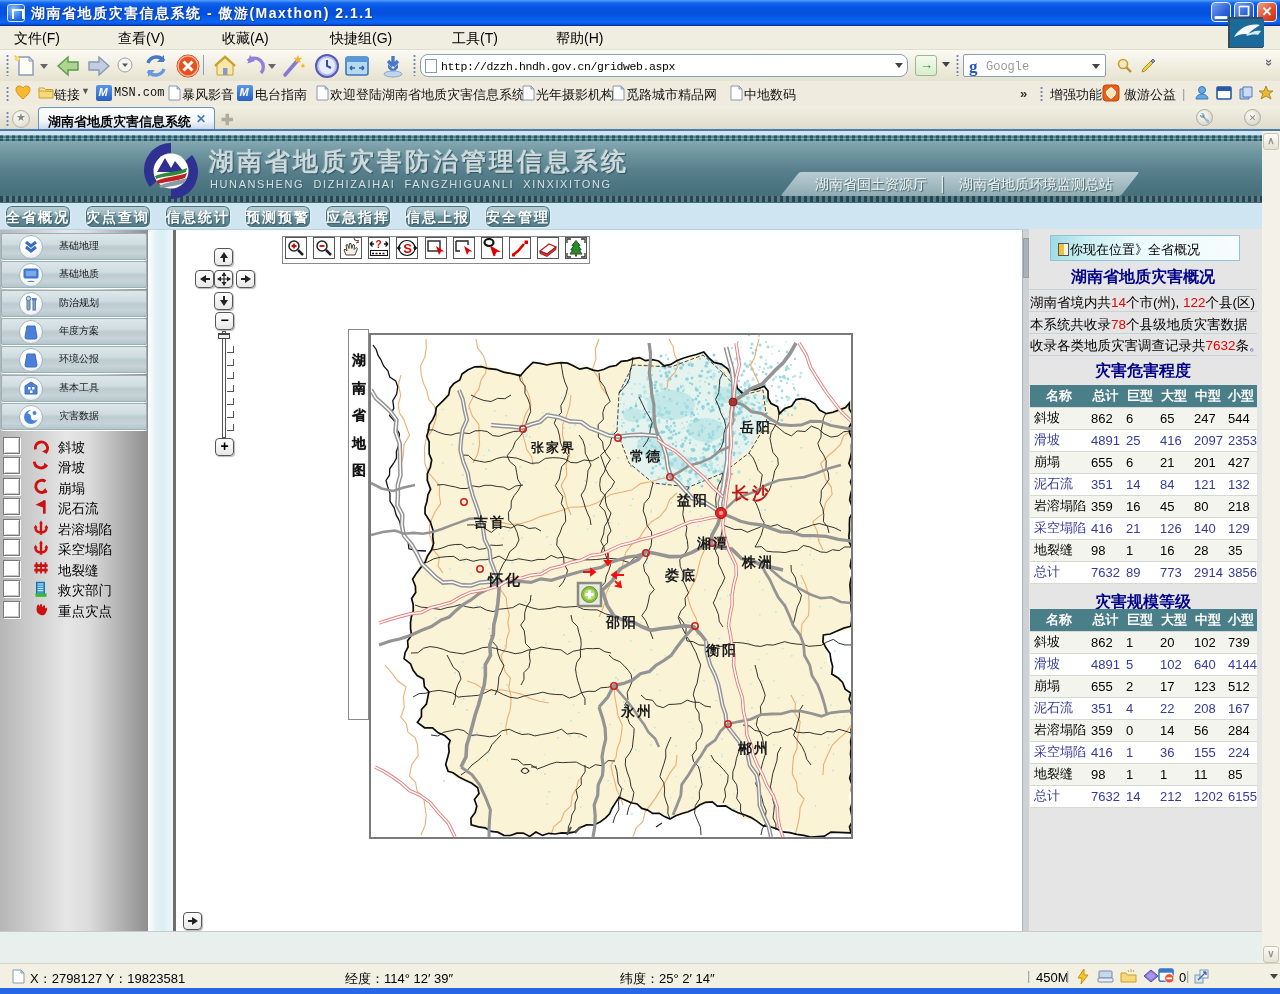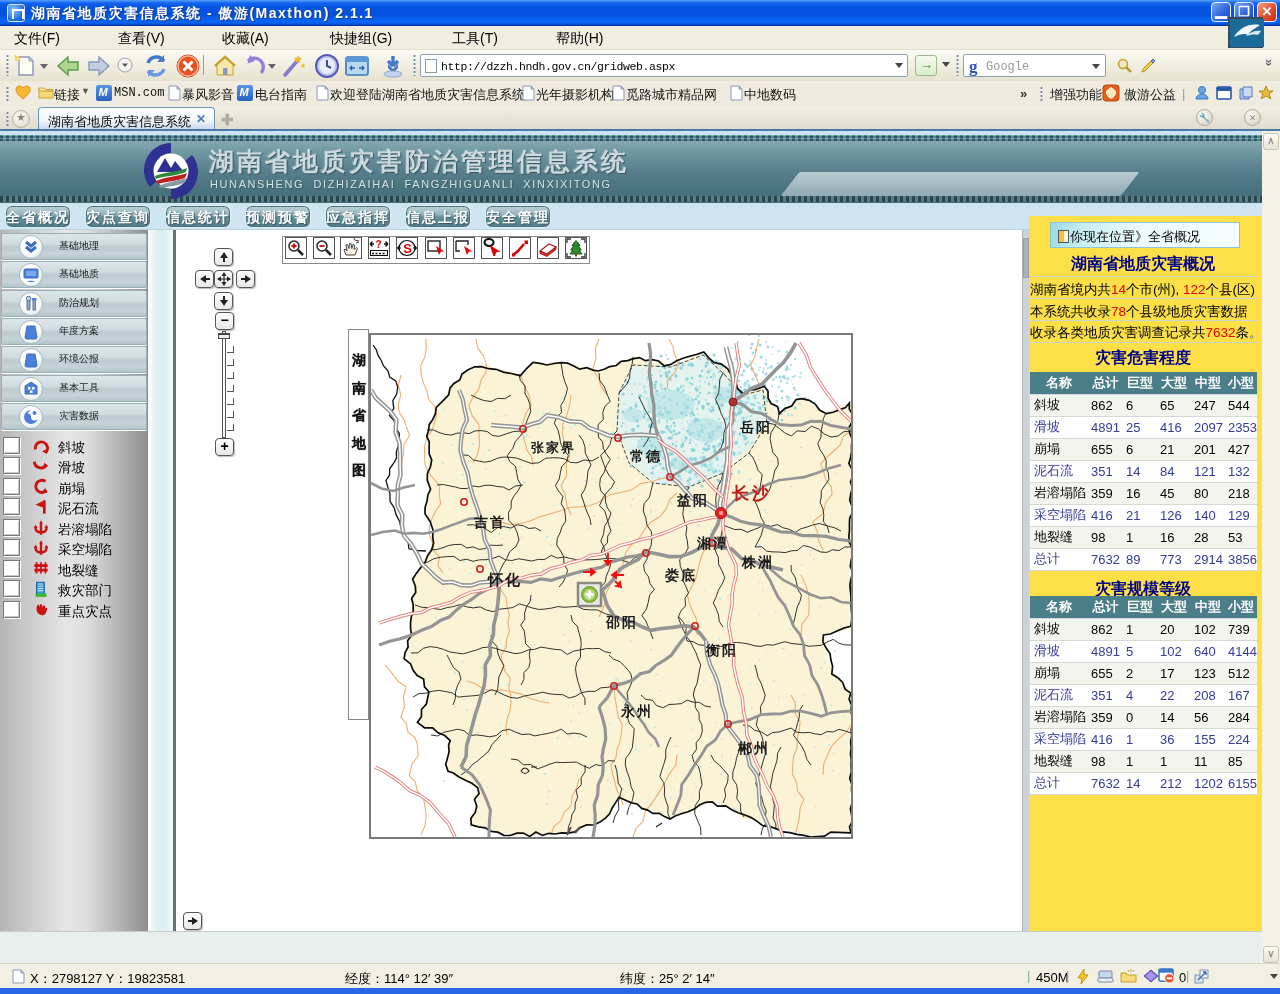--- a/index.html
+++ b/index.html
@@ -18,21 +18,21 @@
 #btncls { left:1257px; width:20px; background:linear-gradient(135deg,#f0a088,#e05030 55%,#c03010); }
 .winbtn span { position:absolute; color:#fff; font-size:13px; font-weight:bold; left:0; top:0; width:100%; text-align:center; line-height:18px; }
 #mxcorner { position:absolute; left:1228px; top:17px; width:35px; height:31px; border:2px solid #3a4a58; z-index:50; }
 #mxchev { position:absolute; left:1266px; top:55px; font-size:13px; font-weight:bold; color:#667; transform:rotate(90deg); z-index:50; }
 
 #menubar { position:absolute; left:0; top:26px; width:1280px; height:24px; background:#f0eee1; border-bottom:1px solid #e2dfd0; font-size:14px; color:#000; }
 #menubar span { position:absolute; top:4px; }
 
 #toolbar { position:absolute; left:0; top:50px; width:1280px; height:31px; background:linear-gradient(180deg,#fbfaf4,#efecdd 60%,#e6e2d0); }
 .grip { position:absolute; width:3px; background-image:radial-gradient(circle,#6d86b4 1px,transparent 1.2px); background-size:3px 4px; }
-#addrbox { position:absolute; left:420px; top:54px; width:488px; height:23px; background:#fff; border:1px solid #8aa0b8; border-radius:2px; }
+#addrbox { position:absolute; left:420px; top:54px; width:488px; height:23px; background:#fff; border:1px solid #8aa0b8; border-radius:8px; }
 #addrbox .pgi { position:absolute; left:4px; top:4px; width:12px; height:14px; background:#fff; border:1px solid #8899aa; }
 #addrbox .url { position:absolute; left:20px; top:5px; font-family:"Liberation Mono",monospace; font-size:11.5px; letter-spacing:-0.4px; color:#000; }
 #addrbox .drop { position:absolute; right:4px; top:8px; width:0; height:0; border-left:4px solid transparent; border-right:4px solid transparent; border-top:5px solid #444; }
 #gobtn { position:absolute; left:915px; top:55px; width:22px; height:21px; border:1px solid #9ab88a; border-radius:3px; background:linear-gradient(180deg,#f4fbef,#d8eecc); }
 #gobtn:after { content:"\2192"; position:absolute; left:4px; top:1px; color:#2a8a2a; font-weight:bold; font-size:13px; }
 #godrop { position:absolute; left:942px; top:62px; width:0; height:0; border-left:4px solid transparent; border-right:4px solid transparent; border-top:5px solid #444; }
 #searchbox { position:absolute; left:963px; top:54px; width:143px; height:23px; background:#fff; border:1px solid #8aa0b8; border-radius:2px; }
 #searchbox .g { position:absolute; left:5px; top:2px; font-family:"Liberation Serif",serif; font-size:17px; color:#2a54c8; font-weight:bold; }
 #searchbox .ph { position:absolute; left:22px; top:5px; font-family:"Liberation Mono",monospace; font-size:12px; color:#999; }
 #searchbox .drop { position:absolute; right:5px; top:9px; width:0; height:0; border-left:4px solid transparent; border-right:4px solid transparent; border-top:5px solid #444; }
@@ -42,21 +42,21 @@
 .mico { position:absolute; top:4px; width:16px; height:16px; background:linear-gradient(180deg,#5898e8,#2860c0); border-radius:2px; }
 .mico:after { content:"M"; position:absolute; left:2.5px; top:1px; color:#fff; font-weight:bold; font-size:11px; font-style:italic; }
 
 #bookbar { position:absolute; left:0; top:81px; width:1280px; height:25px; background:#efecdf; font-size:13px; color:#111; }
 #bookbar .bi { position:absolute; top:5px; }
 
 #tabbar { position:absolute; left:0; top:106px; width:1280px; height:25px; background:linear-gradient(180deg,#f2f0e4,#dedacb); }
 #tabstar { position:absolute; left:12px; top:4px; width:18px; height:18px; border-radius:50%; background:radial-gradient(circle at 40% 35%,#fdfdfa,#d8d5c8); border:1px solid #b8b4a4; }
 #tabstar:after { content:"\2605"; position:absolute; left:3px; top:0px; font-size:11px; color:#8a8878; }
 #activetab { position:absolute; left:38px; top:1px; width:177px; height:24px; background:linear-gradient(180deg,#fdfefe,#f2f6fa 55%,#c8d9ec 92%,#bdd2e8); border:1px solid #6a95b8; border-bottom:none; border-radius:4px 4px 0 0; }
-#activetab .tt { position:absolute; left:9px; top:5px; font-size:13px; font-weight:normal; color:#000; }
+#activetab .tt { position:absolute; left:9px; top:5px; font-size:13px; font-weight:bold; color:#000; }
 #activetab .tx { position:absolute; right:8px; top:4px; font-size:12px; font-weight:bold; color:#4a7ab0; }
 #tabplus { position:absolute; left:221px; top:5px; font-size:15px; font-weight:bold; color:#b0ac9c; }
 .tbarbtn { position:absolute; top:3px; width:17px; height:17px; border-radius:50%; background:radial-gradient(circle at 40% 35%,#fdfdfa,#cfccbc); border:1px solid #b0ac9c; color:#8a8878; font-size:9px; text-align:center; line-height:16px; }
 #tabbarline { position:absolute; left:0; top:129px; width:1280px; height:2px; background:#4a7ba8; }
 
 #page { position:absolute; left:0; top:131px; width:1262px; height:832px; background:#fff; overflow:hidden; }
 #pgscroll { position:absolute; left:1262px; top:131px; width:18px; height:832px; background:#f4f2e8; }
 .scrbtn { position:absolute; left:1263px; width:16px; height:17px; background:linear-gradient(180deg,#fdfdf8,#e4e2d4); border:1px solid #c8c4b0; border-radius:3px; color:#9a968a; font-size:10px; text-align:center; line-height:14px; font-weight:bold; }
 
 #pghead { position:absolute; left:0; top:0; width:1262px; height:72px;
@@ -83,21 +83,21 @@
   background:linear-gradient(180deg,#dde7ea 0%,#cfdce0 40%,#bccbd1 52%,#c6d3d8 78%,#b4c5cb 100%); box-shadow:0 1px 0 #fff; }
 .accitem .cir { position:absolute; left:17px; top:1px; width:24px; height:24px; border-radius:50%; background:radial-gradient(circle at 40% 30%,#ffffff 40%,#dce4e8); border:1px solid #a8b8c0; }
 .accitem .lbl { position:absolute; left:57px; top:5px; font-size:10px; color:#1a1a1a; }
 .chkrow { position:absolute; left:0; width:148px; height:20px; }
 .chkrow .cb { position:absolute; left:3px; top:1px; width:17px; height:17px; background:#fff; border:1px solid #7a7a7a; box-shadow:inset 1px 1px 0 #fff, inset -1px -1px 0 #c8c8c8, 1px 1px 0 #fdfdfd; }
 .chkrow .ric { position:absolute; left:31px; top:0px; width:20px; height:20px; }
 .chkrow .lbl { position:absolute; left:58px; top:3px; font-size:13.5px; color:#000; }
 #bluestrip { position:absolute; left:148px; top:99px; width:28px; height:733px; background:linear-gradient(90deg,#ffffff,#e4f2f6 30%,#daeef4 60%,#eef8fa); border-right:3px solid #6e6e6e; }
 #maparea { position:absolute; left:179px; top:99px; width:843px; height:701px; background:#fff; }
 #panelscroll { position:absolute; left:1022px; top:99px; width:7px; height:733px; background:#cdd2d6; border-left:1px solid #b0b6ba; }
-#rightpanel { position:absolute; left:1029px; top:85px; width:233px; height:733px; background:#fde047; }
+#rightpanel { position:absolute; left:1029px; top:98px; width:233px; height:733px; background:#e5e5e5; }
 #pagefooter { position:absolute; left:0; top:800px; width:1262px; height:32px; background:#e9efec; border-top:1px solid #c8ccc8; }
 
 #posbox { position:absolute; left:21px; top:6px; width:190px; height:26px; border:1px solid #8fc3dc; font-size:13px; color:#000; padding:5px 0 0 7px;
   background:linear-gradient(100deg,#9adbe4 0%,#c9eef2 18%,#eafafc 45%,#f6fdfe 100%); }
 #posbox .ic { display:inline-block; width:11px; height:13px; background:linear-gradient(90deg,#f0c040 55%,#fdf6e0 55%); border:1px solid #555; margin-right:1px; vertical-align:-2px; }
 .ph1 { position:absolute; left:0; width:228px; text-align:center; font-size:16px; font-weight:bold; color:#00008b; }
 .psep { position:absolute; left:0; width:228px; height:1px; background:#c9d2d4; }
 .ptxt { position:absolute; left:1px; font-size:13.5px; color:#000; white-space:nowrap; }
 .ptxt em { color:#e80000; font-style:normal; }
 .ptab { position:absolute; left:1px; width:227px; border-collapse:collapse; font-size:13px; }
@@ -329,20 +329,21 @@
         <circle cx="30" cy="29" r="17.5" fill="#fff"></circle>
         <path d="M16 30 L24 16 L30 26 L34 19 L43 30 z" fill="#2e3191"></path>
         <path d="M14 34 C22 30 38 30 46 26 L45 30 C37 34 21 34 15 37 z" fill="#2e8a3a"></path>
         <path d="M15 39 C23 35 39 34 46 31 L44 36 C36 39 22 40 17 42 z" fill="#c02020"></path>
         <path d="M18 44 C26 40 40 38 46 36 L43 41 C36 44 24 45 20 46 z" fill="#8a9aa8"></path>
       </svg>
       <div id="pglogo"></div>
       <div id="pgtitle">湖南省地质灾害防治管理信息系统</div>
       <div id="pgsub">HUNANSHENG&nbsp; DIZHIZAIHAI&nbsp; FANGZHIGUANLI&nbsp; XINXIXITONG</div>
       <div id="toplinks"></div>
+      <div id="toplinkstext">湖南省国土资源厅&nbsp;&nbsp;&nbsp;│&nbsp;&nbsp;&nbsp;湖南省地质环境监测总站</div>
     </div>
     <div id="navbar">
       <div class="navtab" style="left:5px">全省概况</div>
       <div class="navtab" style="left:85px">灾点查询</div>
       <div class="navtab" style="left:165px">信息统计</div>
       <div class="navtab" style="left:245px">预测预警</div>
       <div class="navtab" style="left:325px">应急指挥</div>
       <div class="navtab" style="left:405px">信息上报</div>
       <div class="navtab" style="left:485px">安全管理</div>
     </div>
@@ -1862,21 +1863,21 @@
               <td>126</td>
               <td>140</td>
               <td>129</td>
             </tr>
         <tr class="k">
               <td>地裂缝</td>
               <td>98</td>
               <td>1</td>
               <td>16</td>
               <td>28</td>
-              <td>53</td>
+              <td>35</td>
             </tr>
         <tr class="b">
               <td>总计</td>
               <td>7632</td>
               <td>89</td>
               <td>773</td>
               <td>2914</td>
               <td>3856</td>
             </tr>
       </tbody>

